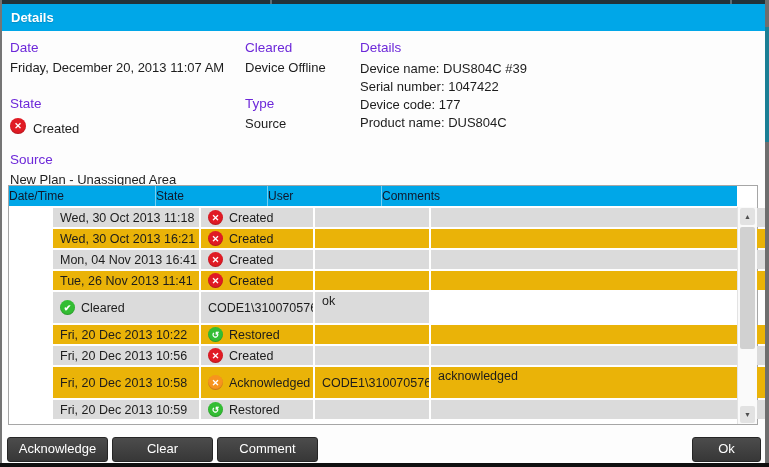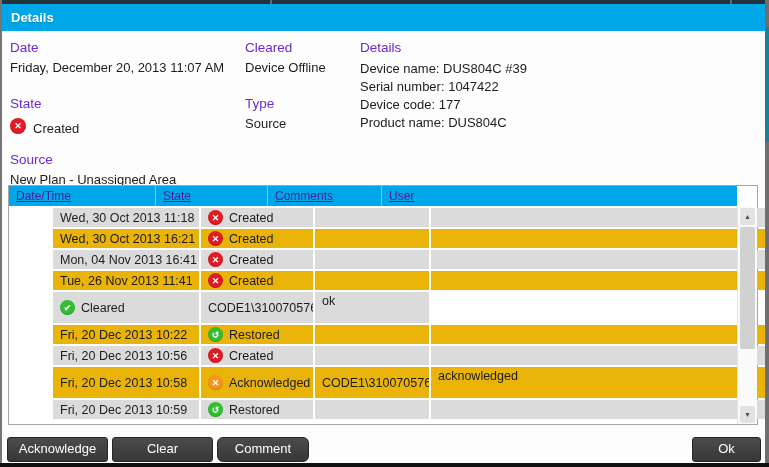--- a/index.html
+++ b/index.html
@@ -31,21 +31,21 @@
     box-shadow:inset 0 -1px 1px rgba(0,0,0,.2);}
   .detail-lines .value{margin-top:0;line-height:18px;}
   .col1 .field.date{margin-bottom:21px;}
   .col1 .field.state{margin-bottom:16px;}
   .col2 .field.activity{margin-bottom:21px;}
 
   
   .table{position:absolute;left:8px;top:185px;width:750px;height:240px;box-sizing:border-box;
     border:1px solid #a6a6a6;background:#fff;}
   .thead{display:grid;grid-template-columns:146px 112px 114px 1fr;height:20px;background:#00a7e8;width:728px;}
-  .th{color:#4c1d95;font-size:12px;line-height:20px;padding-left:7px;overflow:hidden;white-space:nowrap;text-decoration:underline;}
+  .th{color:#0f172a;font-size:12px;line-height:20px;overflow:hidden;white-space:nowrap;}
   .th + .th{border-left:1px solid rgba(255,255,255,.45);}
   .tbody{width:728px;padding-left:44px;}
   .row{display:grid;grid-template-columns:146px 112px 114px 1fr;column-gap:2px;margin-top:2px;min-height:19px;}
   .row.tall{min-height:31px;}
   .row.dark .cell{background:#dbdbdb;}
   .row.light .cell{background:#eab308;}
   .cell{display:flex;align-items:center;padding-left:7px;font-size:12.5px;color:#1c1c1c;
     overflow:hidden;white-space:nowrap;}
   .cell.comments{align-items:flex-start;padding-top:2px;}
   .cell .state-icon{width:15px;height:15px;margin-right:6px;flex:0 0 15px;}
@@ -58,21 +58,21 @@
   .sb-down{bottom:1px;}
   .sb-thumb{position:absolute;left:2px;right:2px;top:20px;height:122px;background:#d1d1d1;border-radius:2px;}
 
   
   .btn{position:absolute;top:437px;height:25px;box-sizing:border-box;
     background:linear-gradient(#4c4c4c,#373737);border:1px solid #262626;border-radius:3px;
     color:#fff;font-size:13px;text-align:center;line-height:22px;cursor:pointer;
     font-family:"Liberation Sans",sans-serif;}
   .btn-ack{left:7px;width:101px;}
   .btn-clear{left:112px;width:101px;}
-  .btn-comment{left:217px;width:92px;border-radius:6px;}
+  .btn-comment{left:217px;width:101px;}
   .btn-ok{left:692px;width:69px;}
 </style>
 </head>
 <body>
 
 <div class="screen">
   <div class="top-strip">
     <span class="notch" style="left:270px"></span>
     <span class="notch" style="left:730px"></span>
   </div>
@@ -122,22 +122,22 @@
       <div class="value">Serial number: 1047422</div>
       <div class="value">Device code: 177</div>
       <div class="value">Product name: DUS804C</div>
     </div>
   </div>
 
   <div class="table">
     <div class="thead">
       <div class="th">Date/Time</div>
       <div class="th">State</div>
+      <div class="th">User</div>
       <div class="th">Comments</div>
-      <div class="th">User</div>
     </div>
     <div class="tbody">
         <div class="row dark">
     <div class="cell">Wed, 30 Oct 2013 11:18</div>
     <div class="cell">
       <span class="state-icon" style="background: rgb(224, 27, 36);">✕</span>
       <span>Created</span>
     </div>
     <div class="cell"></div>
     <div class="cell comments"></div>

